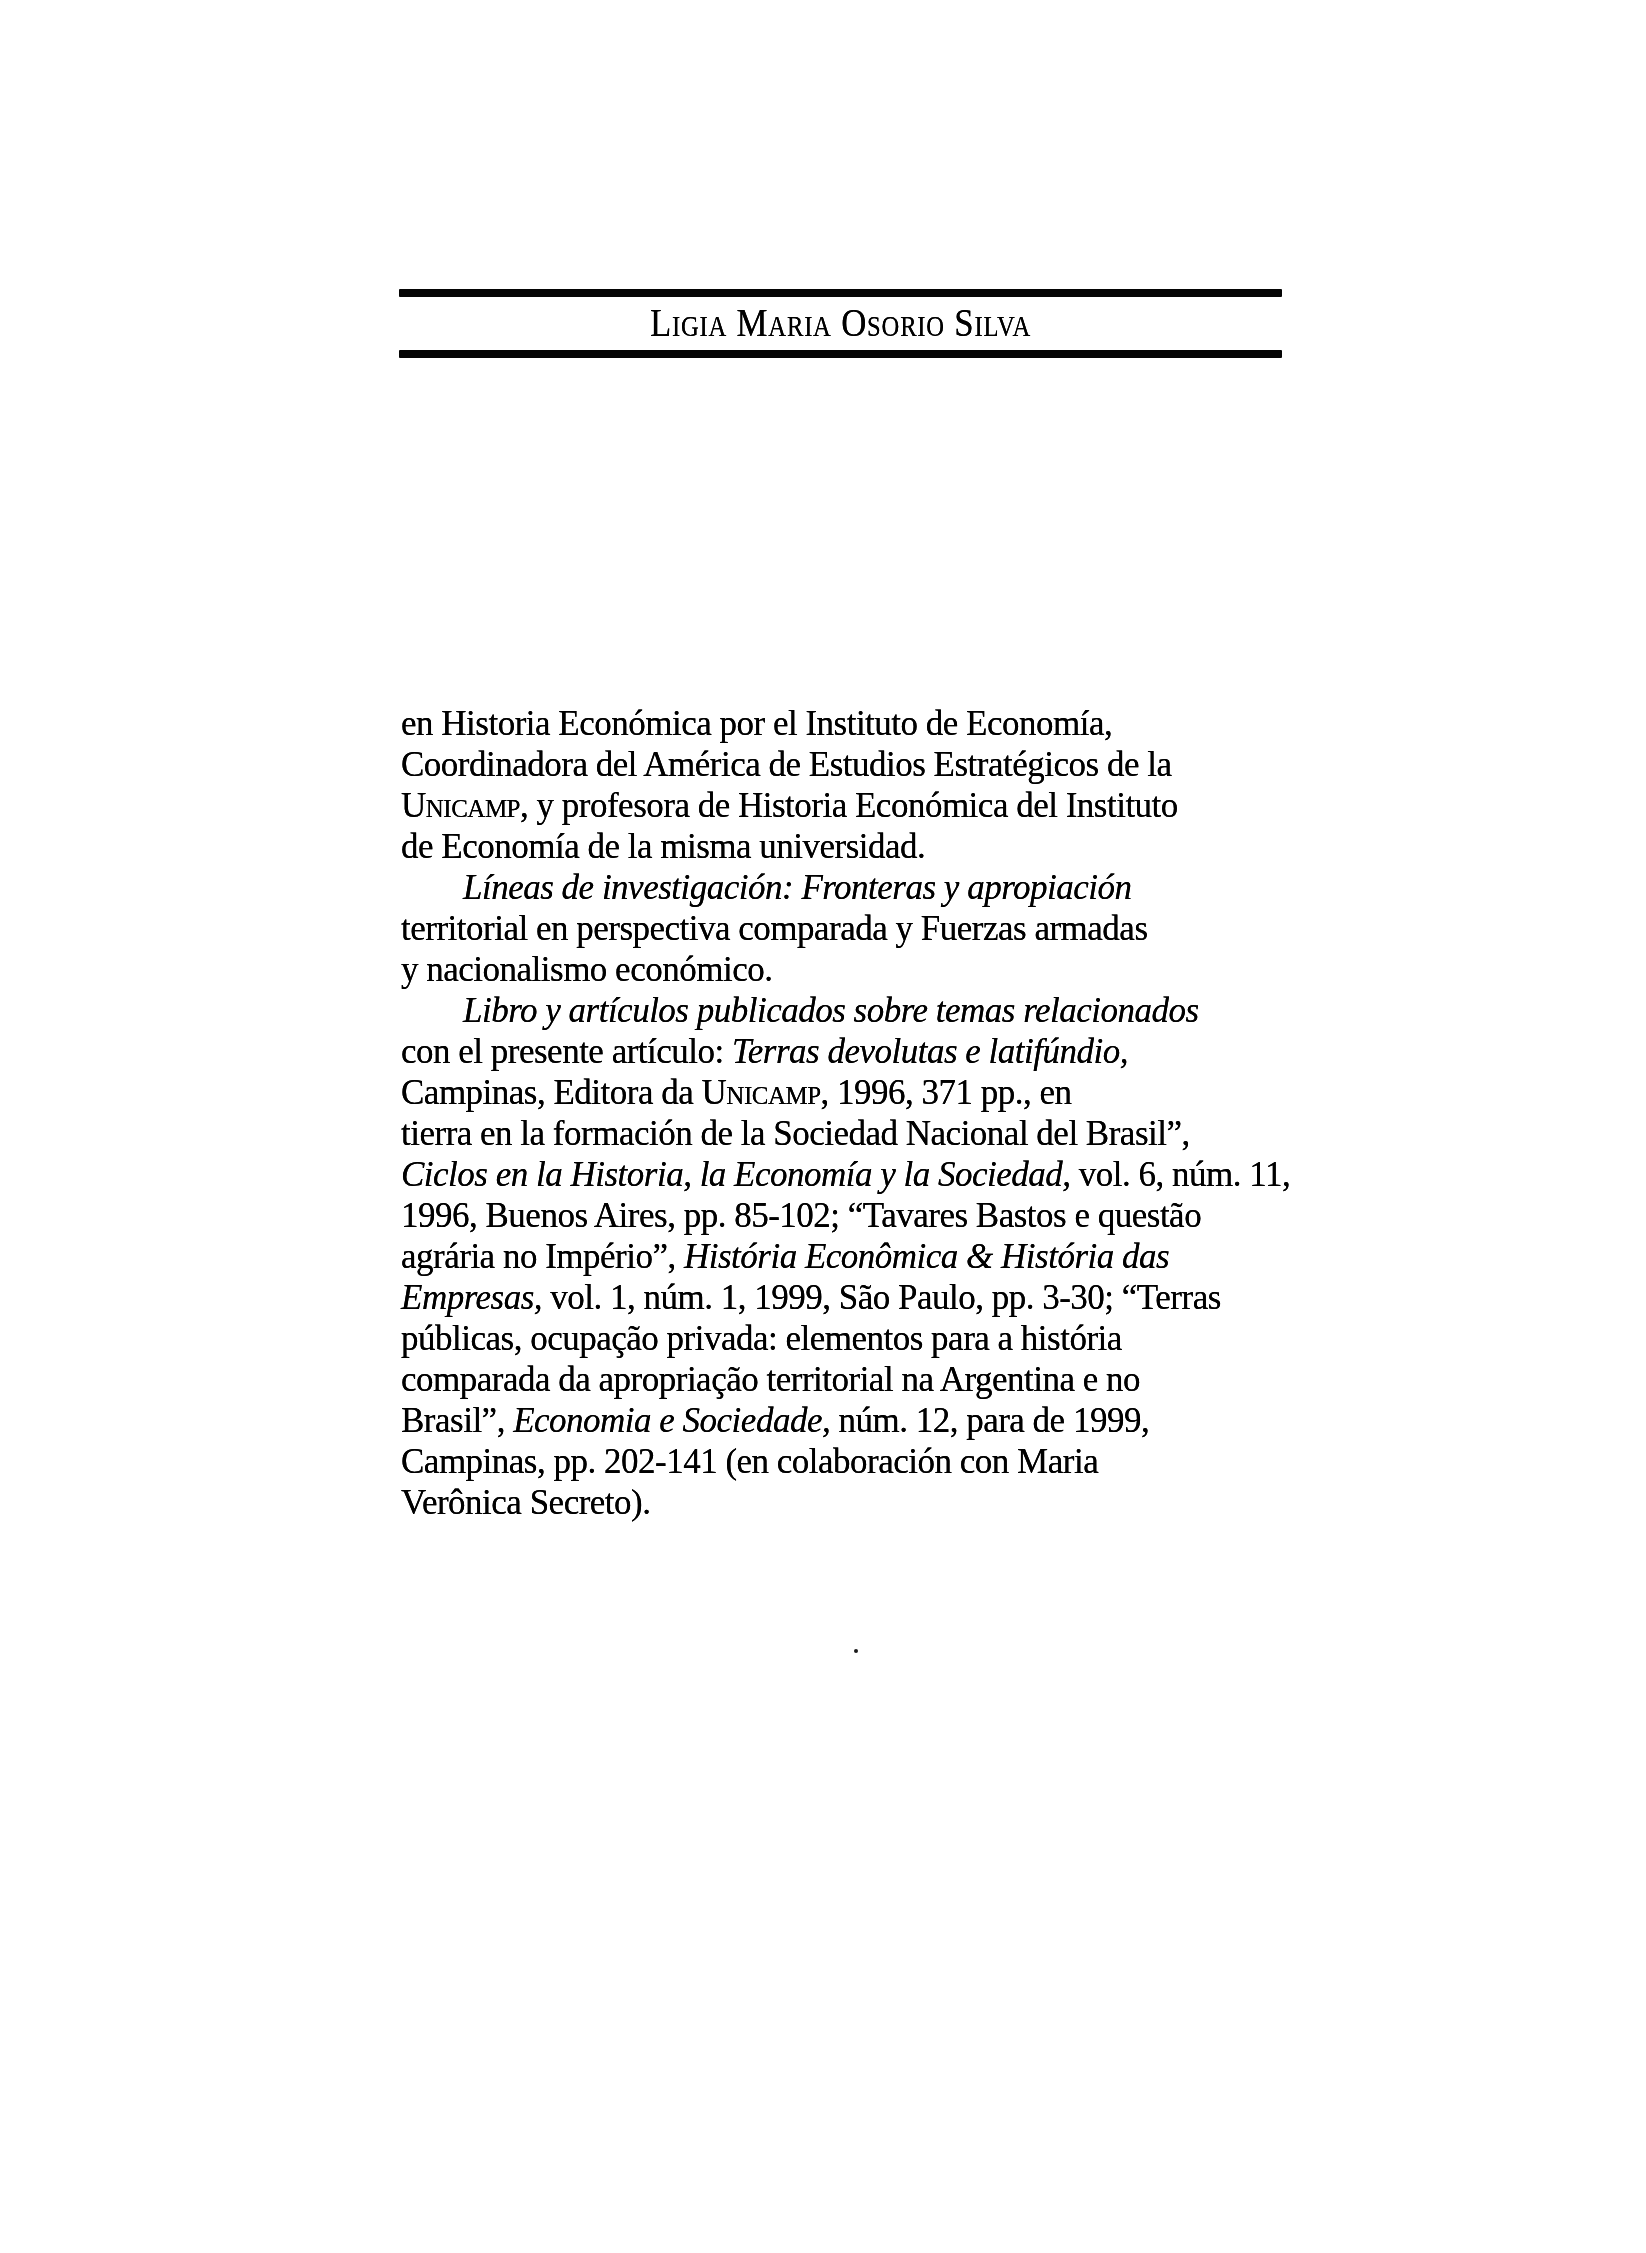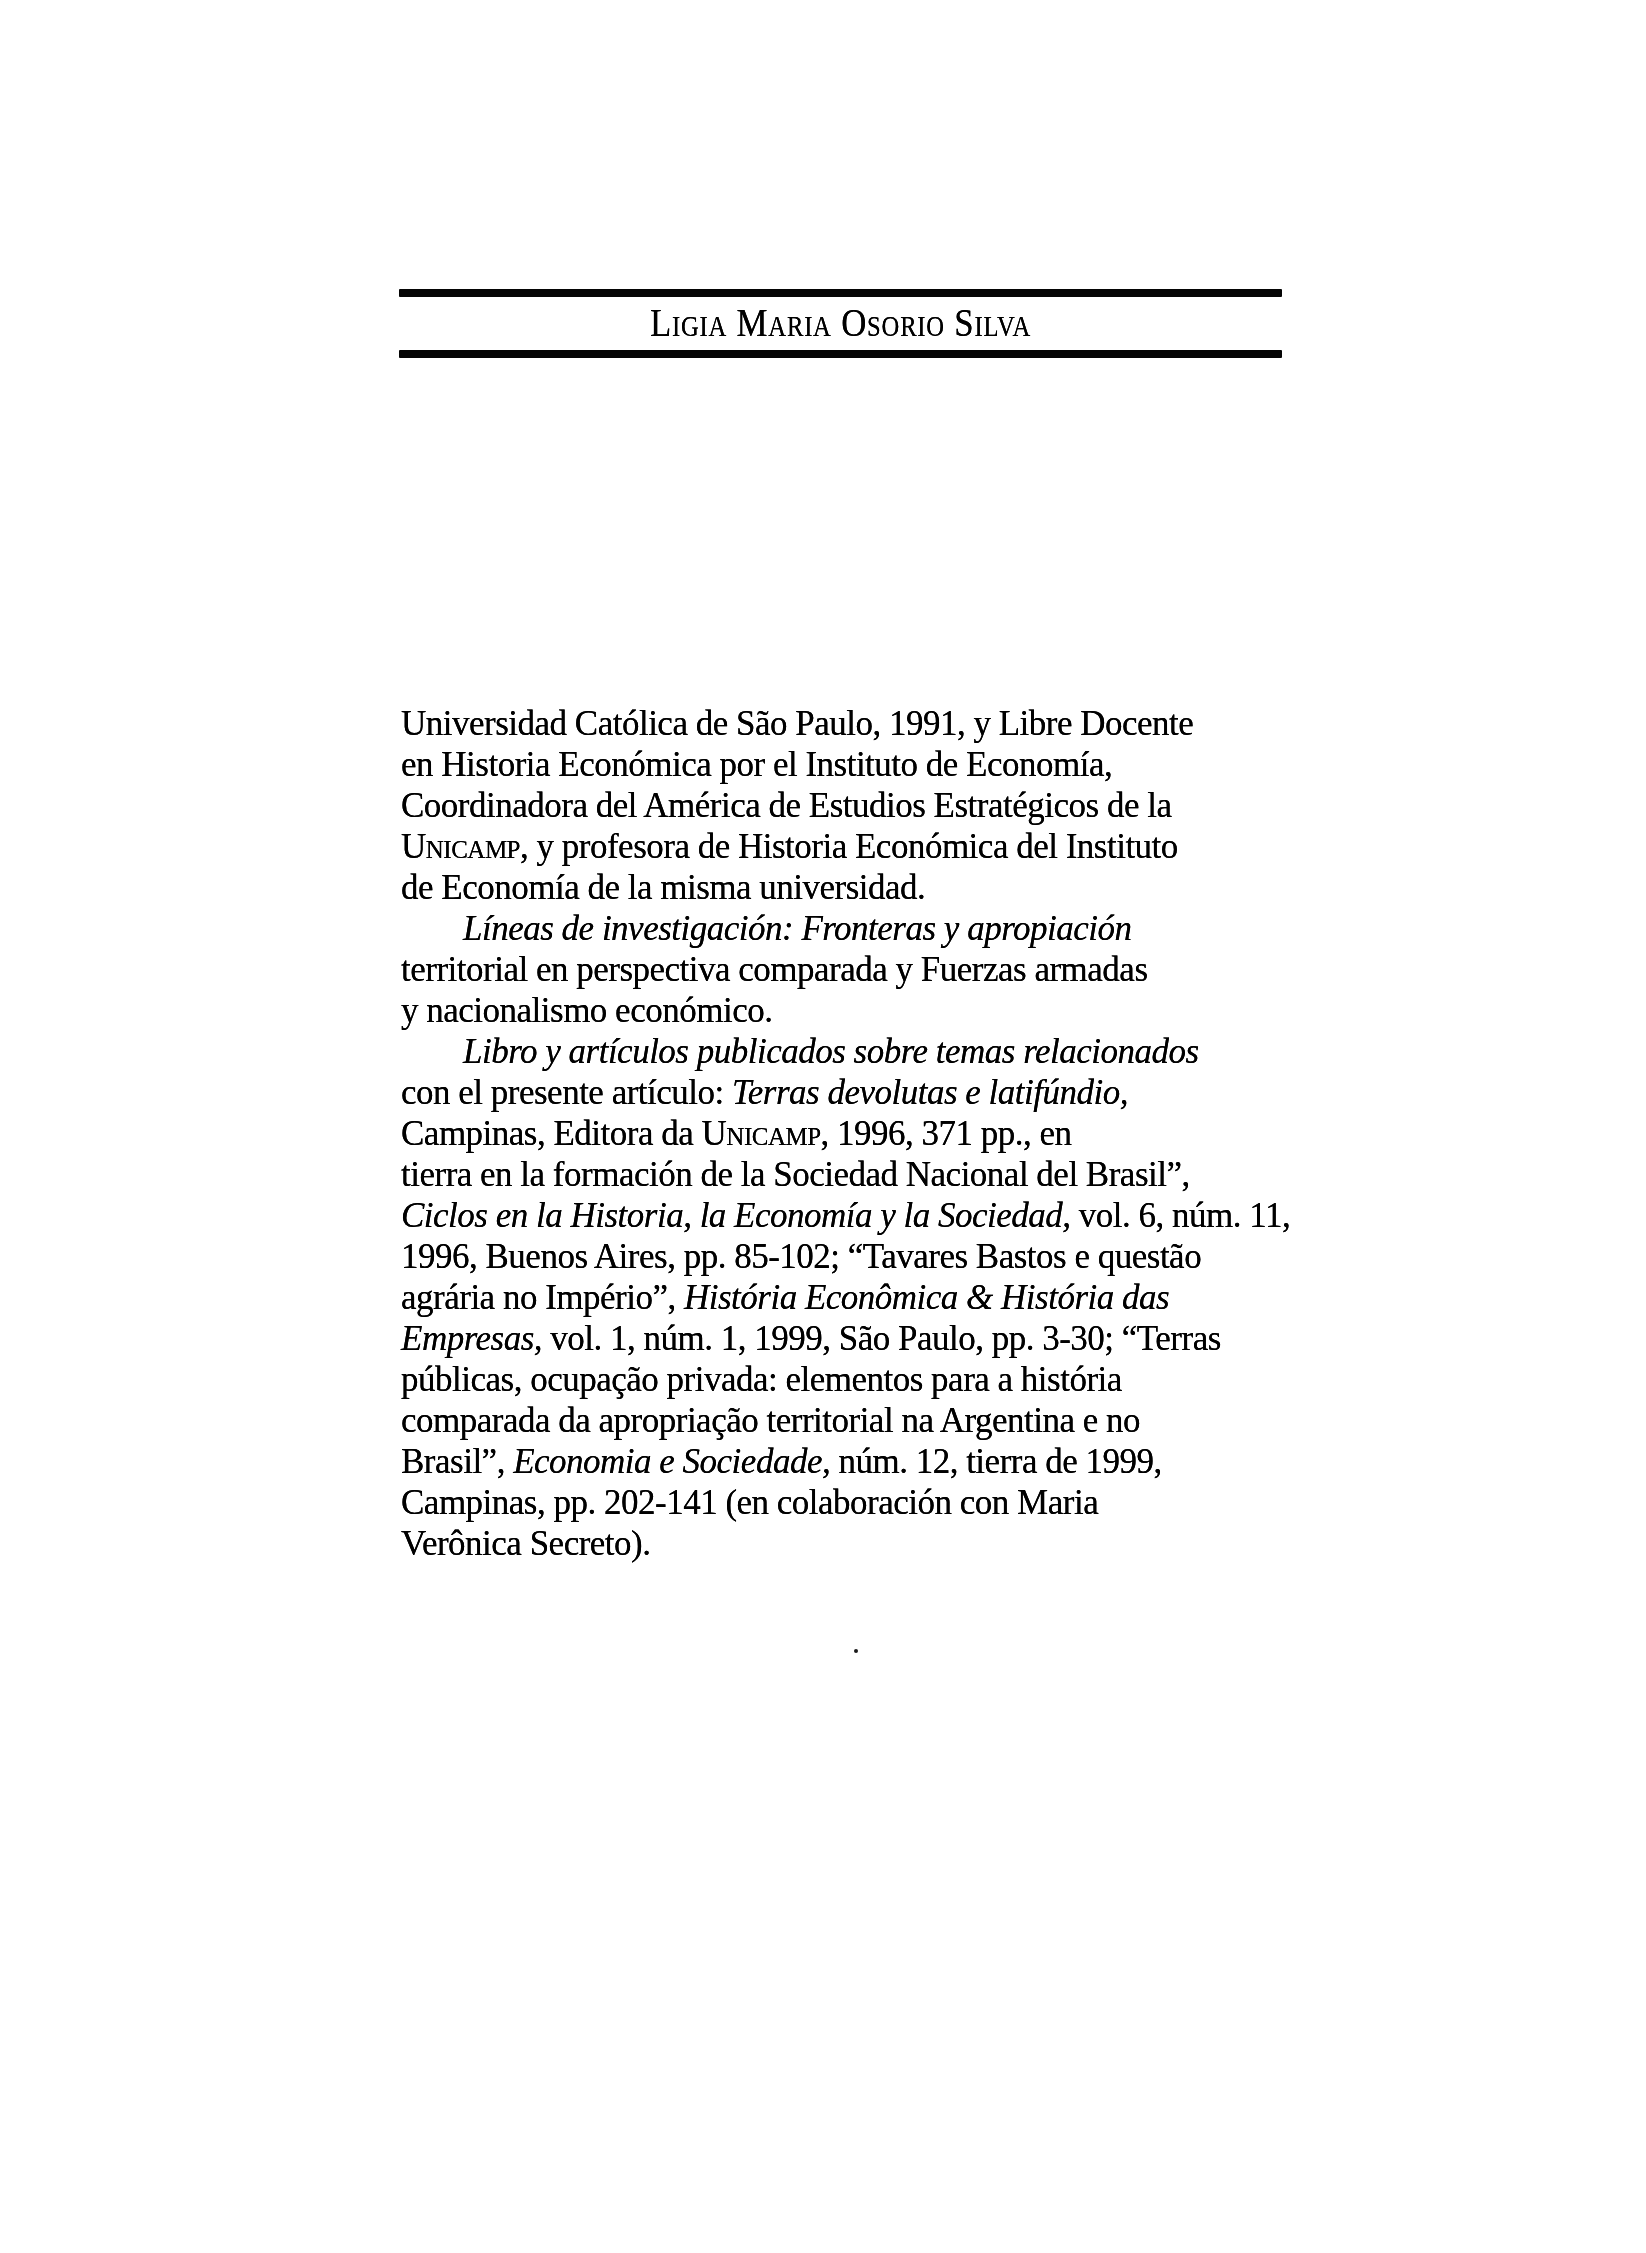--- a/index.html
+++ b/index.html
@@ -95,39 +95,38 @@
 
 <div class="page">
 
   <div class="masthead">
     <div class="rule"></div>
     <div class="masthead-title">Ligia Maria Osorio Silva</div>
     <div class="rule"></div>
   </div>
 
   <main class="bio">
-      <div class="line"><span>Universidad Católica de São Paulo, 1991, y Libre Docente</span></div>
       <div class="line"><span>en Historia Económica por el Instituto de Economía,</span></div>
       <div class="line"><span>Coordinadora del América de Estudios Estratégicos de la</span></div>
       <div class="line"><span class="smallcaps">Unicamp</span><span>, y profesora de Historia Económica del Instituto</span></div>
       <div class="line"><span>de Economía de la misma universidad.</span></div>
       <div class="line indent"><span>Líneas de investigación: Fronteras y apropiación</span></div>
       <div class="line"><span>territorial en perspectiva comparada y Fuerzas armadas</span></div>
       <div class="line"><span>y nacionalismo económico.</span></div>
       <div class="line indent"><span>Libro y artículos publicados sobre temas relacionados</span></div>
       <div class="line"><span>con el presente artículo: </span><span class="italic">Terras devolutas e latifúndio,</span></div>
       <div class="line"><span>Campinas, Editora da </span><span class="smallcaps">Unicamp</span><span>, 1996, 371 pp., en</span></div>
       <div class="line"><span>tierra en la formación de la Sociedad Nacional del Brasil”,</span></div>
       <div class="line"><span class="italic">Ciclos en la Historia, la Economía y la Sociedad,</span><span> vol. 6, núm. 11,</span></div>
       <div class="line"><span>1996, Buenos Aires, pp. 85-102; “Tavares Bastos e questão</span></div>
       <div class="line"><span>agrária no Império”, </span><span class="italic">História Econômica &amp; História das</span></div>
       <div class="line"><span class="italic">Empresas,</span><span> vol. 1, núm. 1, 1999, São Paulo, pp. 3-30; “Terras</span></div>
       <div class="line"><span>públicas, ocupação privada: elementos para a história</span></div>
       <div class="line"><span>comparada da apropriação territorial na Argentina e no</span></div>
-      <div class="line"><span>Brasil”, </span><span class="italic">Economia e Sociedade,</span><span> núm. 12, tierra de 1999,</span></div>
+      <div class="line"><span>Brasil”, </span><span class="italic">Economia e Sociedade,</span><span> núm. 12, para de 1999,</span></div>
       <div class="line"><span>Campinas, pp. 202-141 (en colaboración con Maria</span></div>
       <div class="line"><span>Verônica Secreto).</span></div>
     </main>
 
   <div class="speck"></div>
 
   <footer class="journal-footer"><span>América Latina en la Historia Económica, núm.</span><span>&nbsp;</span><span class="page-num">25</span></footer>
 
 </div>
 

